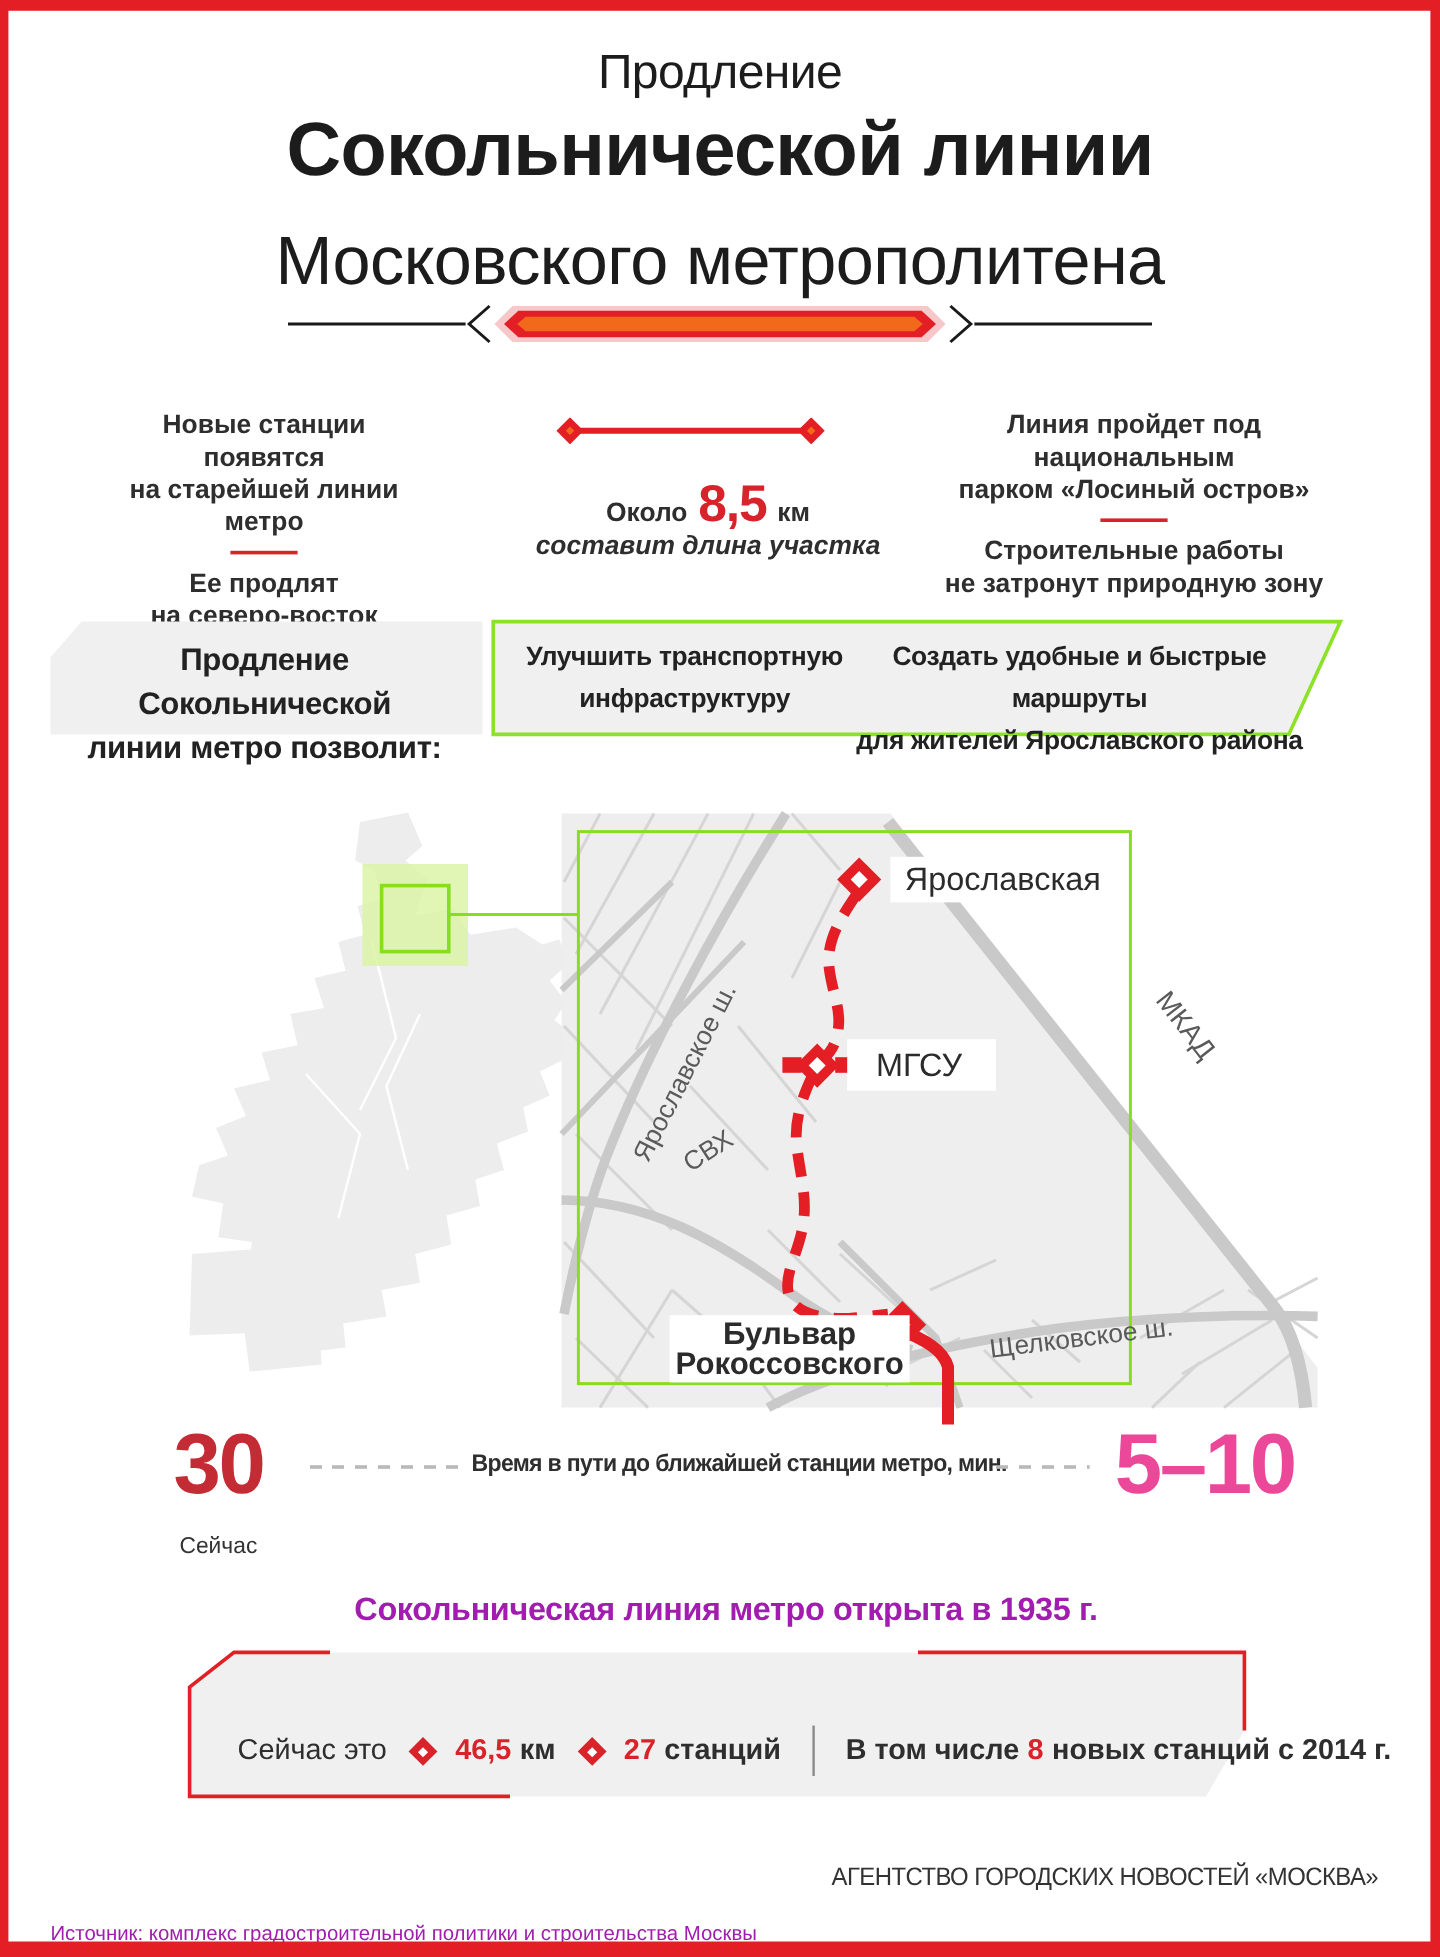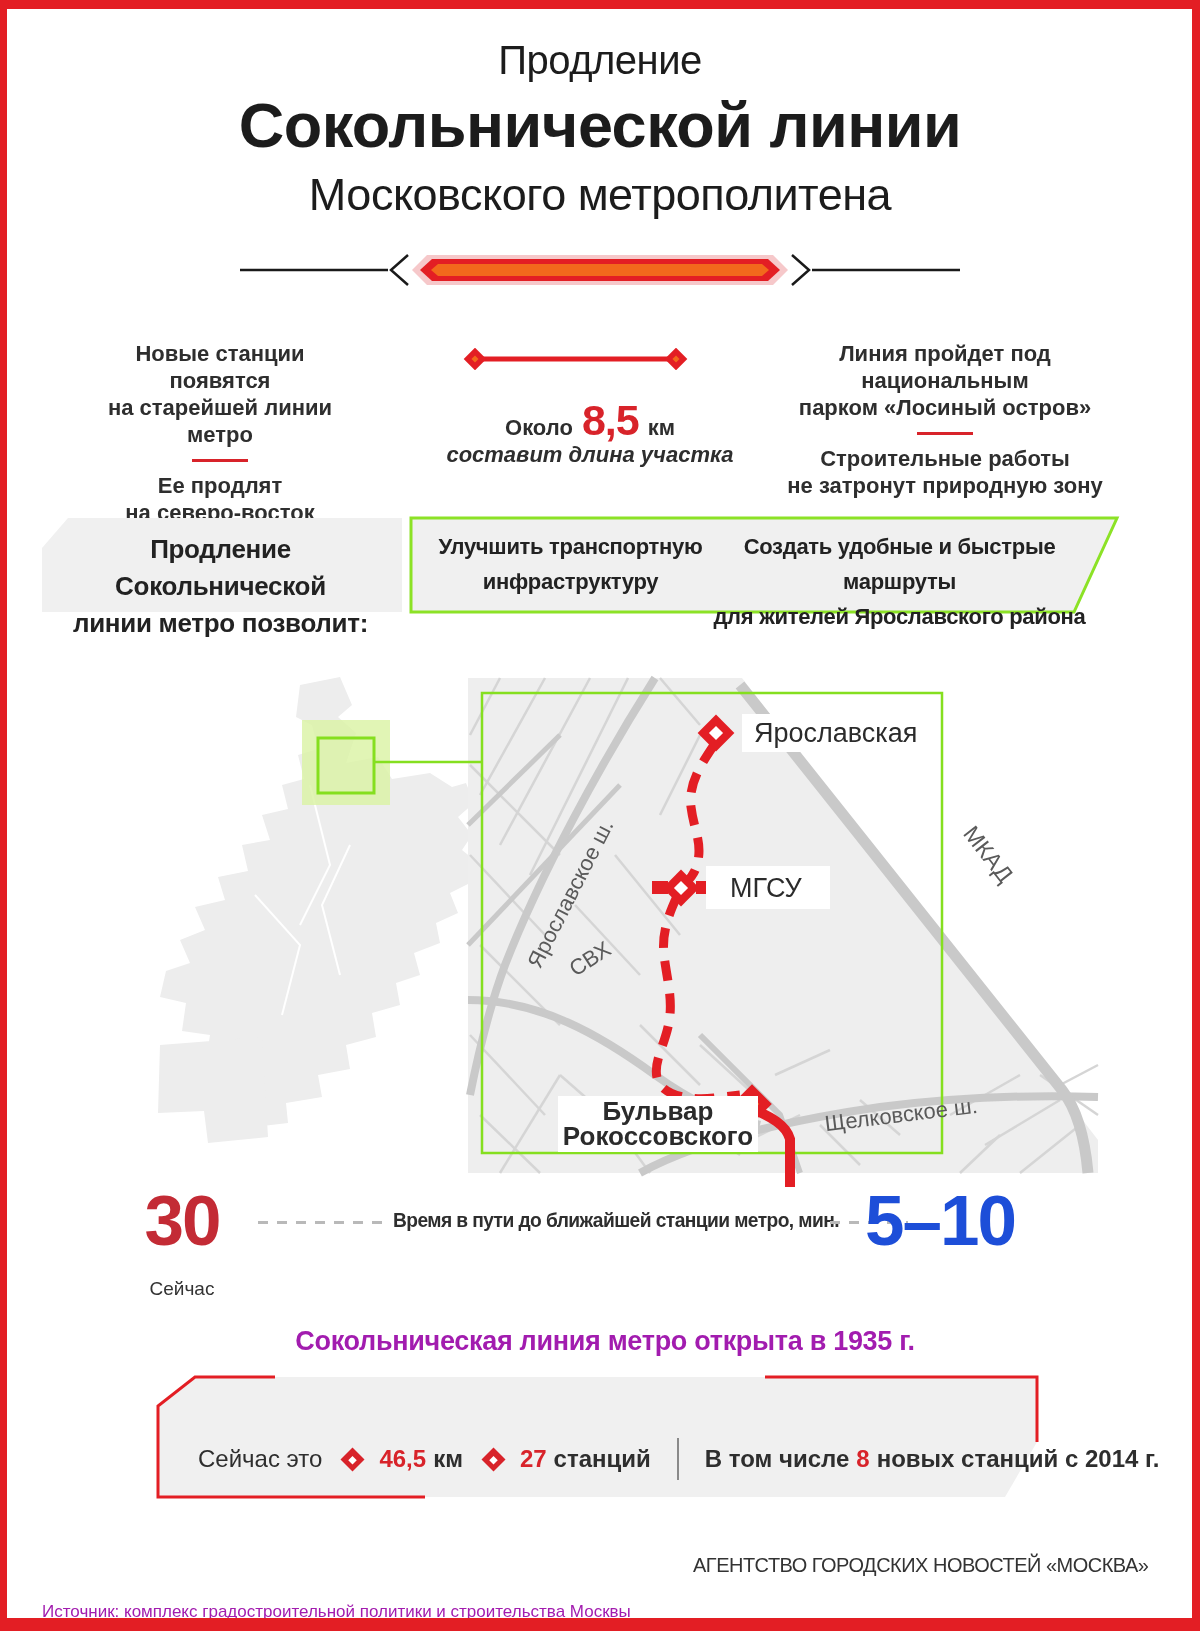--- a/index.html
+++ b/index.html
@@ -9,21 +9,21 @@
     font-family:"Liberation Sans","DejaVu Sans",sans-serif; color:#2e2e2e; overflow:hidden;
   }
   .frame {
     position:absolute; inset:0; border-style:solid; border-color:#e31e24;
     border-width:9px 8px 13px 7px; pointer-events:none; z-index:50;
   }
   
   .title-block { position:absolute; left:0; top:38px; width:1200px; text-align:center; color:#1c1c1c; }
   .title-l1 { font-size:40px; font-weight:500; letter-spacing:-0.5px; }
   .title-l2 { font-size:63px; font-weight:700; letter-spacing:-0.5px; margin-top:6px; }
-  .title-l3 { font-size:45px; font-weight:500; letter-spacing:-0.5px; margin-top:8px; }
+  .title-l3 { font-size:57px; font-weight:500; letter-spacing:-0.5px; margin-top:24px; }
   
   .ornament { position:absolute; left:240px; top:252px; }
   
   .fact-col { position:absolute; text-align:center; font-size:22px; font-weight:600; line-height:27px; color:#2e2e2e; }
   .fact-divider { width:56px; height:3px; background:#d8232a; margin:11px auto 10px auto; }
   .fact-left  { left:95px;  top:340px; width:250px; }
   .fact-right { left:784px; top:340px; width:322px; }
   .length-line { position:absolute; left:463px; top:348px; }
   .length-text { position:absolute; left:420px; top:396px; width:340px; display:flex; justify-content:center; align-items:baseline; gap:9px; }
   .length-prefix { font-size:22px; font-weight:600; }
@@ -34,21 +34,21 @@
   .benefit-shape { position:absolute; }
   .benefit-text { position:absolute; text-align:center; font-weight:700; color:#222; }
   .benefit-lead { left:58px; top:531px; width:325px; font-size:26px; line-height:37px; letter-spacing:-0.3px; }
   .benefit-item1 { left:428px; top:529px; width:285px; font-size:22px; line-height:35px; letter-spacing:-0.3px; }
   .benefit-item2 { left:712px; top:529px; width:375px; font-size:22px; line-height:35px; letter-spacing:-0.3px; }
   
   .map-svg { position:absolute; left:0; top:645px; }
   
   .tt-big { position:absolute; top:1180px; font-size:71px; font-weight:600; letter-spacing:-2px; text-align:center; }
   .tt-now { left:122px; width:120px; color:#c32b35; }
-  .tt-after { left:860px; width:160px; color:#1d4ed8; }
+  .tt-after { left:924px; width:160px; color:#ec4899; }
   .tt-dash { position:absolute; top:1221px; height:3px;
              background:repeating-linear-gradient(to right,#b9b9b9 0,#b9b9b9 10px,transparent 10px,transparent 19px); }
   .tt-dash-left { left:258px; width:127px; }
   .tt-dash-right { left:830px; width:78px; }
   .tt-label { position:absolute; left:384px; top:1209px; width:448px; text-align:center;
               font-size:20px; font-weight:700; color:#2e2e2e; white-space:nowrap;
               letter-spacing:-0.6px; transform:scaleX(0.96); }
   .tt-caption { position:absolute; font-size:19px; font-weight:400; color:#333; text-align:center; line-height:26px; }
   .tt-caption-now { left:122px; top:1276px; width:120px; }
   .tt-caption-after { left:892px; top:1272px; width:200px; }

